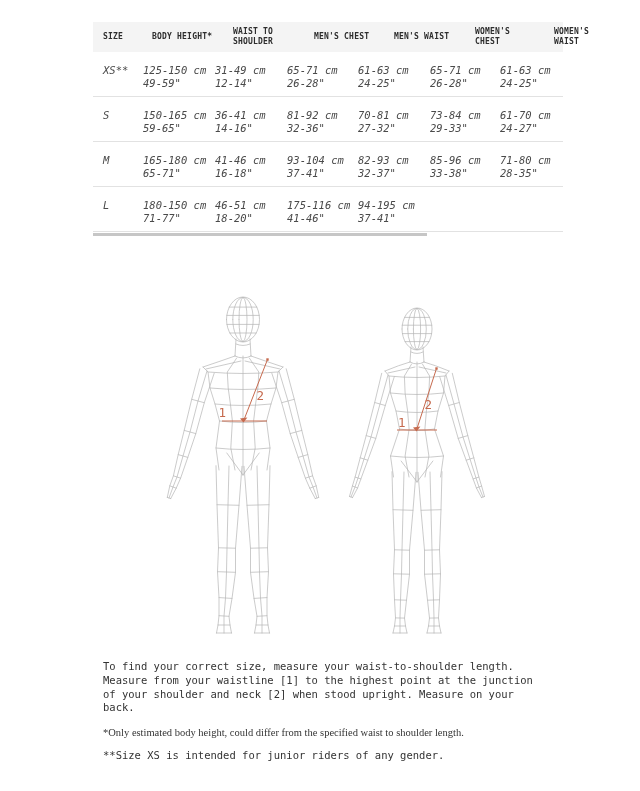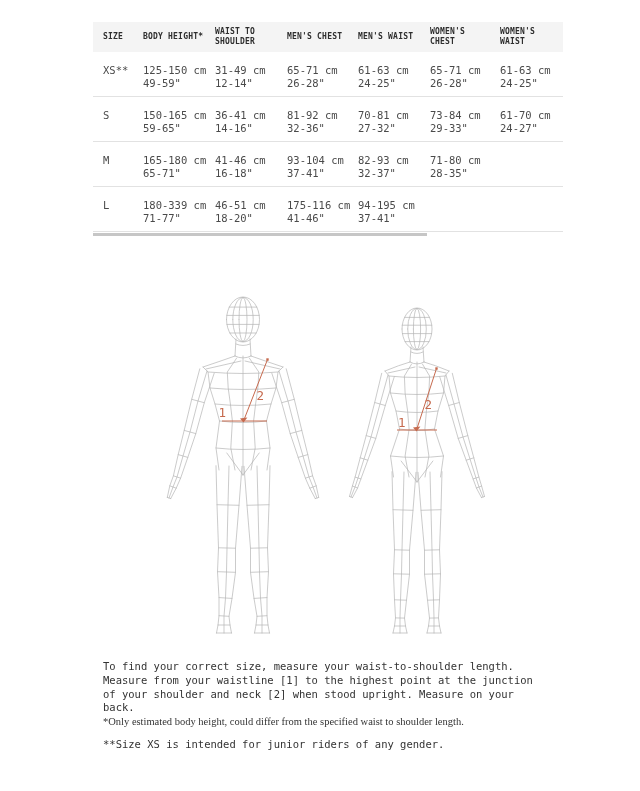--- a/index.html
+++ b/index.html
@@ -5,33 +5,33 @@
   :root{
     --accent:#c66a4e; --wireframe:#b5b5b5; --header-bg:#f4f4f4; --border:#e2e2e2;
     --scrollbar:#c6c6c6; --text-primary:#2d2d2d; --text-secondary:#4a4a4a;
   }
   *{box-sizing:border-box;margin:0;padding:0}
   html,body{background:#fff}
   body{width:640px;height:791px;position:relative;overflow:hidden;
        font-family:"DejaVu Sans Mono","Liberation Mono",monospace;}
   .size-table{position:absolute;left:93px;top:22px;width:470px;}
   .grid-row{display:grid;grid-template-columns:40px 72px 72px 71px 72px 70px 63px;padding-left:10px;}
-  .thead{background:var(--header-bg);height:30px;align-items:center;}
+  .thead{background:var(--header-bg);height:30px;align-items:center;gap:9px;}
   .th{font-size:8px;line-height:10.5px;letter-spacing:.2px;color:var(--text-primary);
       font-weight:bold;text-transform:uppercase;padding-right:10px;}
   .trow{height:45px;border-bottom:1px solid var(--border);}
-  .td{padding-top:12px;font-size:10.5px;line-height:13px;color:var(--text-secondary);}
+  .td{padding-top:12px;font-size:10.5px;line-height:13px;color:var(--text-secondary);font-style:italic;}
   .scroll-thumb{position:absolute;left:0;top:211px;width:334px;height:3px;background:var(--scrollbar);}
   .figures{position:absolute;left:100px;top:270px;width:440px;height:380px;}
   #wires-male,#wires-female{stroke:var(--wireframe);stroke-width:.7;fill:none;stroke-linecap:round;stroke-linejoin:round;}
   .annot-line{stroke:var(--accent);stroke-width:1;fill:none;}
   .annot-fill{fill:var(--accent);stroke:none;}
   .annot-label{font-family:"DejaVu Sans Mono","Liberation Mono",monospace;font-size:12.5px;fill:var(--accent);}
   .notes{position:absolute;left:103px;top:660px;width:432px;font-size:10.5px;line-height:13.8px;color:#333;}
-  .notes p.p1{}
+  .notes p.p1{margin-bottom:11px;}
   .notes p.p2{margin-bottom:9px;font-family:Liberation Serif, serif;}
 </style>
 </head>
 <body>
 
 <div class="size-table">
   <div class="grid-row thead">
     <div class="th">SIZE</div>
     <div class="th">BODY HEIGHT*</div>
     <div class="th">WAIST TO SHOULDER</div>
@@ -109,29 +109,33 @@
       </div>
     <div class="td">
         <div>93-104 cm</div>
         <div>37-41"</div>
       </div>
     <div class="td">
         <div>82-93 cm</div>
         <div>32-37"</div>
       </div>
     <div class="td">
+        <div>85-96 cm</div>
+        <div>33-38"</div>
+      </div>
+    <div class="td">
         <div>71-80 cm</div>
         <div>28-35"</div>
       </div>
   </div>
 
   <div class="grid-row trow">
     <div class="td">L</div>
     <div class="td">
-        <div>180-339 cm</div>
+        <div>180-150 cm</div>
         <div>71-77"</div>
       </div>
     <div class="td">
         <div>46-51 cm</div>
         <div>18-20"</div>
       </div>
     <div class="td">
         <div>175-116 cm</div>
         <div>41-46"</div>
       </div>

